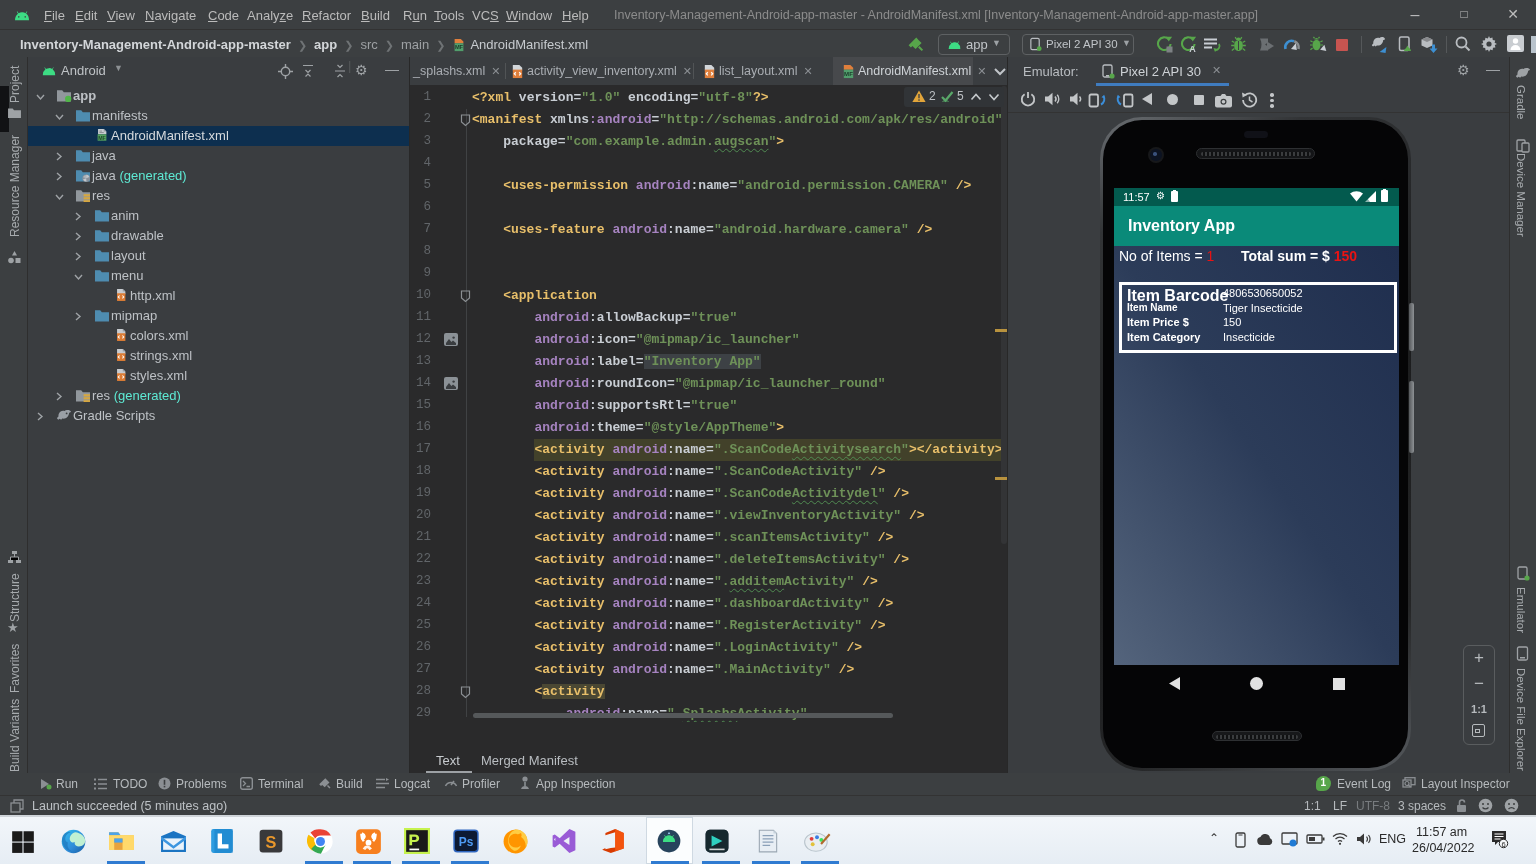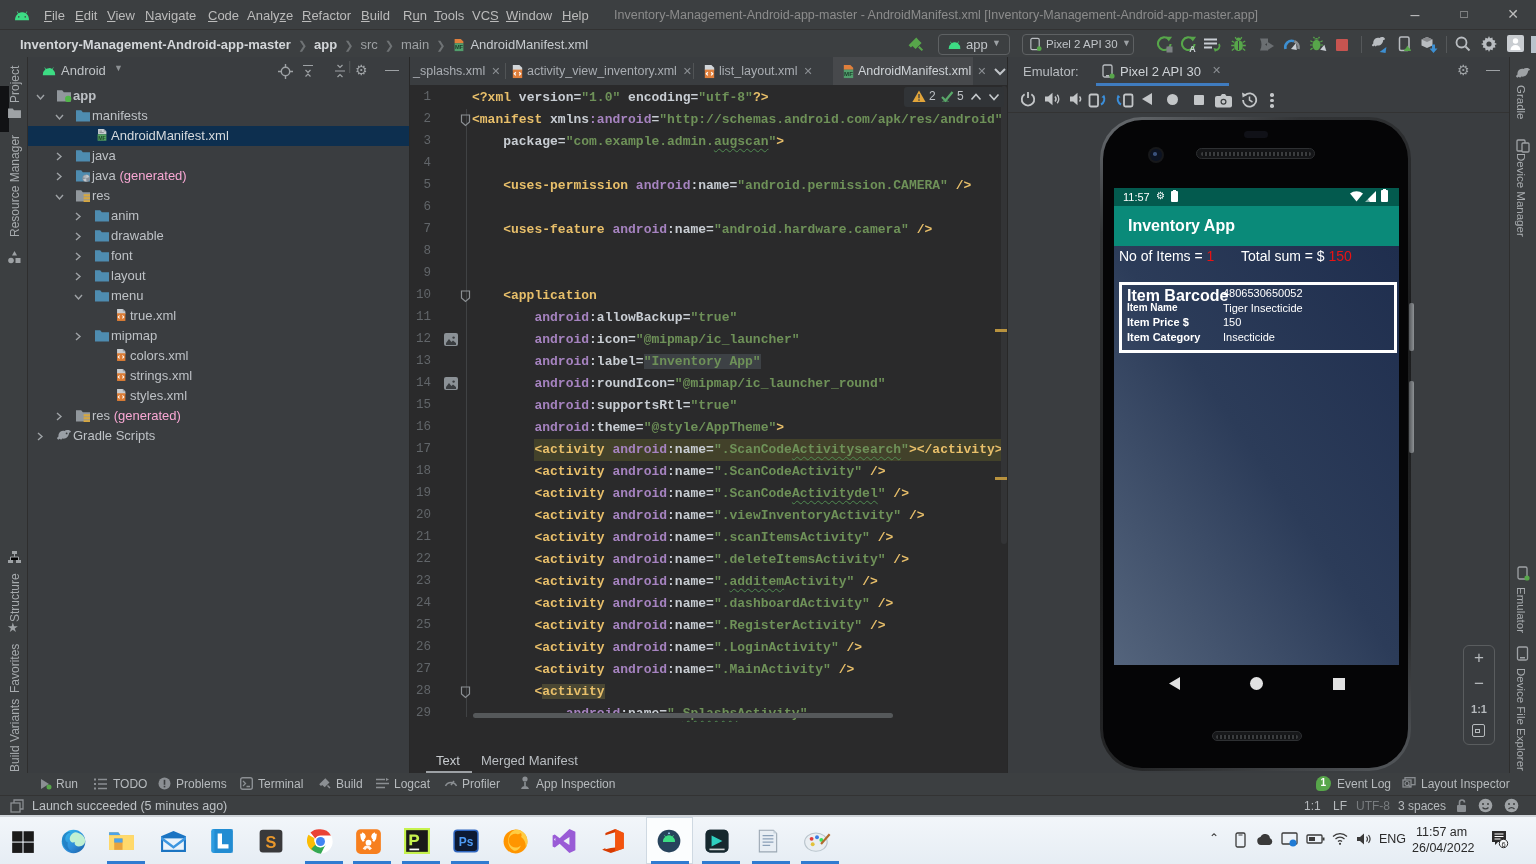--- a/index.html
+++ b/index.html
@@ -19,21 +19,21 @@
 #rightstrip{position:absolute;left:1509px;top:57px;width:27px;height:716px;background:#3c3f41;border-left:1px solid #2e2e2e}
 .vlabel{position:absolute;color:#a7abae;font-size:12px;white-space:nowrap;transform-origin:0 0}
 .vl-l{transform:rotate(-90deg)}
 .vl-r{transform:rotate(90deg);font-size:11.5px}
 
 #project{position:absolute;left:28px;top:57px;width:382px;height:716px;background:#3a3d40;border-right:1px solid #282828}
 #projhead{position:absolute;left:0;top:0;width:100%;height:28px;color:#bfc3c6;font-size:13px}
 .tree{position:absolute;left:0;top:29px;width:100%;font-size:13px;color:#bdc1c5}
 .trow{position:relative;height:20px;line-height:20px;white-space:nowrap}
 .trow .lbl{position:absolute;top:0}
-.trow .dim{color:#f9a8d4}
+.trow .dim{color:#5eead4}
 .sel{background:#0d2f4f}
 .ficon{position:absolute;top:2px;width:16px;height:14px}
 
 
 #tabbar{position:absolute;left:410px;top:57px;width:597px;height:28px;background:#3a3d40;color:#a9adb2;font-size:12.5px}
 .etab{position:absolute;top:0;height:28px;line-height:28px;white-space:nowrap}
 .etab .x{color:#8b8f93;margin-left:6px;font-size:11px}
 #editor{position:absolute;left:410px;top:85px;width:597px;height:637px;background:#2a2a2b;overflow:hidden}
 #gutter{position:absolute;left:0;top:0;width:58px;height:100%}
 .lnum{position:absolute;width:21px;text-align:right;color:#616569;font-size:12.5px;font-family:"Liberation Mono",monospace}
@@ -315,48 +315,39 @@
           </svg>
           <span class="lbl" style="left:83px">drawable</span>
         </div>
 <div class="trow">
           <svg class="abs" style="left:46px;top:6px" width="8" height="9" viewBox="0 0 8 9">
             <path fill="none" stroke="#9fa3a6" stroke-width="1.4" d="m2 1 4 3.5L2 8"></path>
           </svg>
           <svg class="ficon" style="left:66px" viewBox="0 0 16 14">
             <path fill="#4e8cb0" d="M1 2.2h5.2l1.6 2H15v9.3H1z"></path>
           </svg>
-          <span class="lbl" style="left:83px">font</span>
-        </div>
-<div class="trow">
-          <svg class="abs" style="left:46px;top:6px" width="8" height="9" viewBox="0 0 8 9">
-            <path fill="none" stroke="#9fa3a6" stroke-width="1.4" d="m2 1 4 3.5L2 8"></path>
-          </svg>
-          <svg class="ficon" style="left:66px" viewBox="0 0 16 14">
-            <path fill="#4e8cb0" d="M1 2.2h5.2l1.6 2H15v9.3H1z"></path>
-          </svg>
           <span class="lbl" style="left:83px">layout</span>
         </div>
 <div class="trow">
           <svg class="abs" style="left:46px;top:7px" width="9" height="8" viewBox="0 0 9 8">
             <path fill="none" stroke="#9fa3a6" stroke-width="1.4" d="m1 2 3.5 4L8 2"></path>
           </svg>
           <svg class="ficon" style="left:66px" viewBox="0 0 16 14">
             <path fill="#4e8cb0" d="M1 2.2h5.2l1.6 2H15v9.3H1z"></path>
           </svg>
           <span class="lbl" style="left:83px">menu</span>
         </div>
 <div class="trow">
           <svg class="ficon" style="left:85px" viewBox="0 0 16 16">
             <path fill="#c8ccd0" d="M3.5 1h6.5L13 4v3H3.5z"></path>
             <path fill="#9aa0a5" d="M10 1l3 3h-3z"></path>
             <rect x="3.5" y="6" width="9.5" height="8.8" fill="#dd7d35"></rect>
             <path stroke="#fff" stroke-width="1.2" fill="none" d="M6.4 8.6 4.9 10.3l1.5 1.6M9.6 8.6l1.5 1.7-1.5 1.6"></path>
           </svg>
-          <span class="lbl" style="left:102px">true.xml</span>
+          <span class="lbl" style="left:102px">http.xml</span>
         </div>
 <div class="trow">
           <svg class="abs" style="left:46px;top:6px" width="8" height="9" viewBox="0 0 8 9">
             <path fill="none" stroke="#9fa3a6" stroke-width="1.4" d="m2 1 4 3.5L2 8"></path>
           </svg>
           <svg class="ficon" style="left:66px" viewBox="0 0 16 14">
             <path fill="#4e8cb0" d="M1 2.2h5.2l1.6 2H15v9.3H1z"></path>
           </svg>
           <span class="lbl" style="left:83px">mipmap</span>
         </div>
@@ -624,21 +615,21 @@
               <path fill="#fff" d="M11 0v11H0z"></path>
               <path fill="#035a4e" d="M0 11V4l5 7z" opacity="0.45"></path>
             </svg>
             <div class="abs" style="left:278px;top:70px;width:6.5px;height:12px;background:#fff;border-radius:1px">
               <div class="abs" style="left:1.8px;top:-1.5px;width:3px;height:1.5px;background:#fff"></div>
             </div>
             <div class="abs" style="left:11px;top:86px;width:285px;height:40px;background:#0a8a79"></div>
             <span class="abs" style="left:25px;top:97px;color:#fff;font-size:16px;font-weight:bold;font-family:'Liberation Sans'">Inventory App</span>
             <div class="abs" style="left:11px;top:126px;width:285px;height:419px;background:linear-gradient(to top right, #54647c, #2c3c59 50%, #1f2e4e)"></div>
             <span class="abs" style="left:16px;top:128px;color:#fff;font-size:14px;font-weight:normal">No of Items = <span style="color:#e91313">1</span></span>
-            <span class="abs" style="left:138px;top:128px;color:#fff;font-size:14px;font-weight:normal">Total sum = $ <span style="color:#e91313">150</span></span>
+            <span class="abs" style="left:138px;top:128px;color:#fff;font-size:14px;font-weight:bold">Total sum = $ <span style="color:#e91313">150</span></span>
             <div class="abs" style="left:16px;top:162px;width:278px;height:71px;border:3px solid #fff"></div>
             <span class="abs" style="left:24px;top:167px;color:#fff;font-size:16px;font-weight:bold">Item Barcode</span>
             <span class="abs" style="left:120px;top:167px;color:#fff;font-size:11px">4806530650052</span>
             <span class="abs" style="left:24px;top:182px;color:#fff;font-size:10px;font-weight:bold">Item Name</span>
             <span class="abs" style="left:120px;top:182px;color:#fff;font-size:11px">Tiger Insecticide</span>
             <span class="abs" style="left:24px;top:196px;color:#fff;font-size:11px;font-weight:bold">Item Price $</span>
             <span class="abs" style="left:120px;top:196px;color:#fff;font-size:11px">150</span>
             <span class="abs" style="left:24px;top:211px;color:#fff;font-size:11px;font-weight:bold">Item Category</span>
             <span class="abs" style="left:120px;top:211px;color:#fff;font-size:11px">Insecticide</span>
             <svg class="abs" style="left:64px;top:556px" width="15" height="15" viewBox="0 0 15 15">

